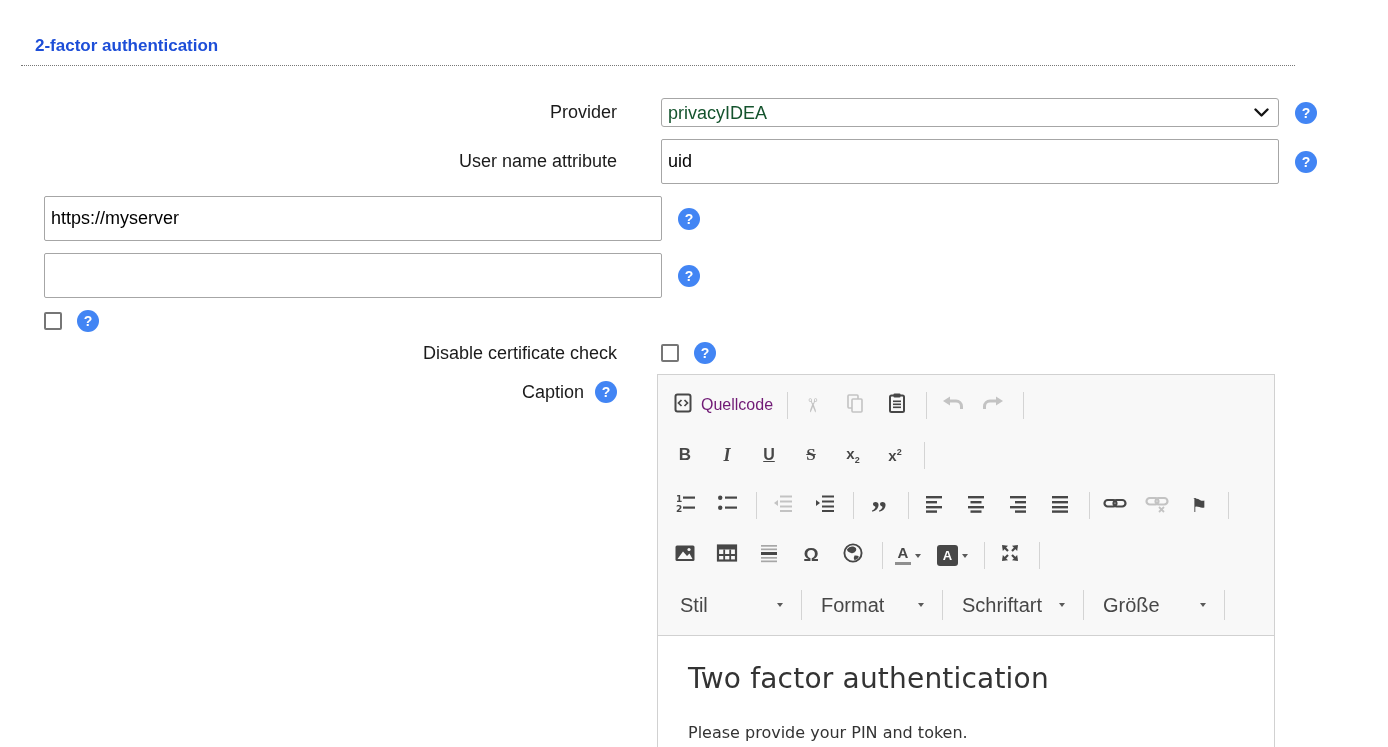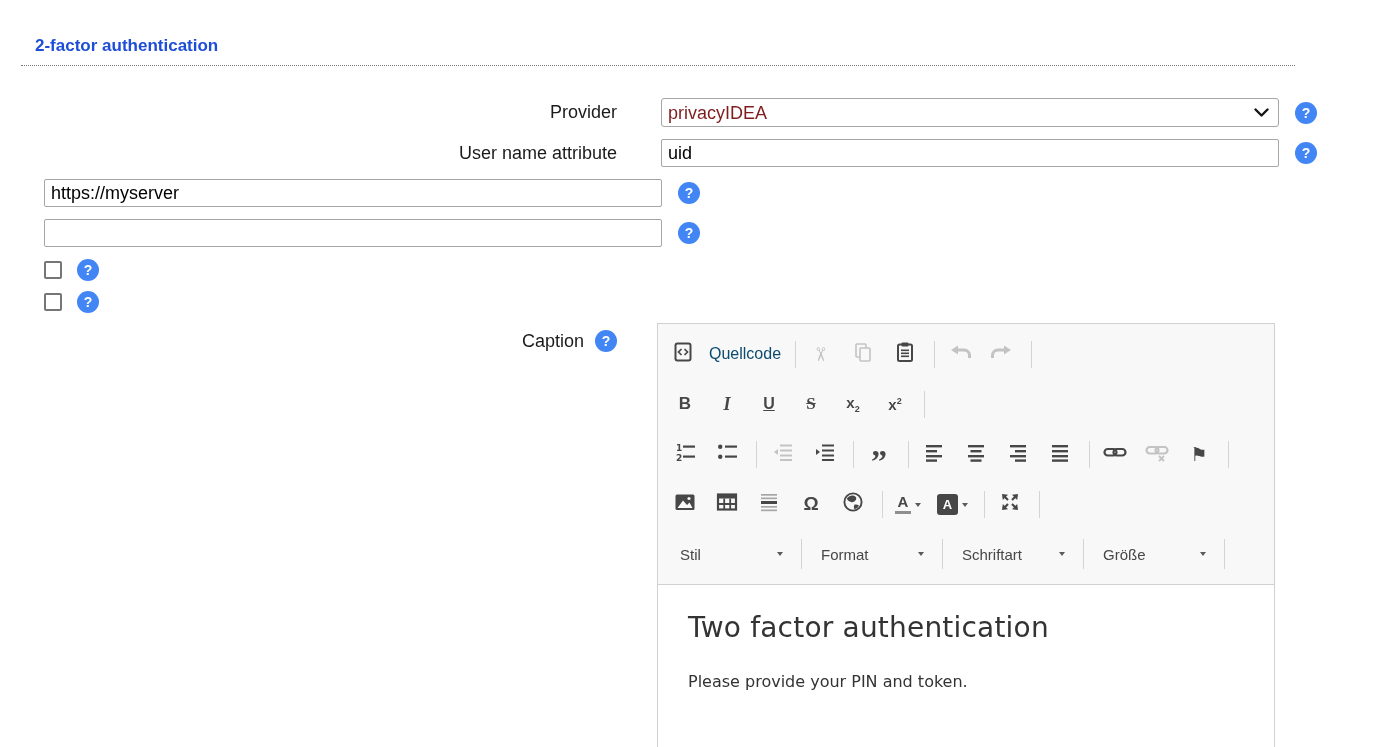--- a/index.html
+++ b/index.html
@@ -17,28 +17,28 @@
   .form-row { display:flex; align-items:center; margin-bottom:12px; }
   .form-row.cb-row { margin-bottom:10px; height:22px; }
   .form-row.caption-row { align-items:flex-start; margin-bottom:0; }
   .lbl-cell { width:617px; display:flex; justify-content:flex-end; align-items:center; font-size:18px; color:#1b1b1b; }
   .req { color:#ef9b3a; margin-left:5px; font-size:17px; }
   .ctrl-cell { margin-left:44px; display:flex; align-items:center; }
   .caption-row .ctrl-cell { margin-left:40px; }
   .caption-row .lbl-cell { padding-top:7px; }
 
   input.txt {
-    width:618px; height:28px; border:1px solid #a6a6a6; border-radius:2px;
+    width:618px; height:45px; border:1px solid #a6a6a6; border-radius:2px;
     font-family:"Liberation Sans",sans-serif; font-size:18px; color:#000; padding:0 6px; background:#fff;
   }
   .select-wrap { position:relative; width:618px; height:29px; }
   select.sel {
     -webkit-appearance:none; appearance:none;
     width:100%; height:29px; border:1px solid #a6a6a6; border-radius:3px;
-    font-family:"Liberation Sans",sans-serif; font-size:18px; color:#7f1d1d;
+    font-family:"Liberation Sans",sans-serif; font-size:18px; color:#14532d;
     padding:0 34px 0 6px; background:#fff;
   }
   .sel-chevron { position:absolute; right:10px; top:10px; pointer-events:none; line-height:0; }
 
   .help {
     width:22px; height:22px; border-radius:50%; background:#4285f4; color:#fff;
     font-size:14px; font-weight:bold; display:flex; align-items:center; justify-content:center;
     margin-left:16px; flex:none; cursor:pointer; user-select:none;
   }
   .lbl-cell .help { margin-left:11px; }
@@ -52,33 +52,33 @@
   .editor { width:618px; border:1px solid #d1d1d1; }
   .toolbar { background:#f8f8f8; border-bottom:1px solid #d1d1d1; padding:5px 12px 5px 14px; }
   .tb-row { display:flex; align-items:center; height:50px; }
   .tb-btn {
     min-width:26px; height:26px; display:flex; align-items:center; justify-content:center;
     margin-right:16px; color:#474747; cursor:pointer; flex:none;
   }
   .tb-btn.dis { color:#c3c3c3; cursor:default; }
   .tb-sep { width:1px; height:27px; background:#d4d4d4; margin:0 12px 0 0; flex:none; }
   .src-btn { display:flex; align-items:center; margin-right:14px; cursor:pointer; color:#474747; }
-  .src-btn .src-label { font-size:16px; color:#0c4a6e; margin-left:15px; }
+  .src-btn .src-label { font-size:16px; color:#701a75; margin-left:7px; }
   .glyph-b { font-weight:bold; font-size:17px; }
   .glyph-i { font-style:italic; font-weight:bold; font-family:"Liberation Serif",serif; font-size:18px; }
   .glyph-u { font-weight:bold; font-size:16px; text-decoration:underline; }
   .glyph-s { font-weight:bold; font-family:"Liberation Serif",serif; font-size:17px; text-decoration:line-through; }
   .glyph-sub, .glyph-sup { font-weight:bold; font-size:15px; }
   .glyph-sub sub, .glyph-sup sup { font-size:9px; font-weight:bold; }
   .glyph-quote { font-family:"Liberation Serif",serif; font-weight:bold; font-size:32px; line-height:10px; position:relative; top:7px; }
   .glyph-flag { font-size:19px; }
   .glyph-omega { font-size:19px; font-weight:bold; }
   .glyph-cut { font-size:19px; display:inline-block; transform:rotate(90deg); }
   .combo { display:flex; align-items:center; justify-content:space-between; width:118px; height:28px;
-           padding:0 7px 0 8px; color:#474747; font-size:15px; cursor:pointer; flex:none; }
+           padding:0 7px 0 8px; color:#474747; font-size:20px; cursor:pointer; flex:none; }
   .combo-caret { width:0; height:0; border-left:3.5px solid transparent; border-right:3.5px solid transparent;
                  border-top:4.5px solid #5a5a5a; }
   .combo-sep { width:1px; height:30px; background:#d4d4d4; margin:0 11px; flex:none; }
   .colorbtn { display:flex; align-items:flex-start; margin-right:16px; cursor:pointer; color:#474747; }
   .fg-stack { display:flex; flex-direction:column; align-items:center; }
   .fg-a { font-weight:bold; font-size:15px; line-height:15px; }
   .fg-bar { width:16px; height:3px; background:#8f8f8f; margin-top:2px; }
   .bg-a { width:21px; height:21px; background:#474747; border-radius:3px; color:#fff; font-weight:bold;
           font-size:13px; display:flex; align-items:center; justify-content:center; }
   .caret-sm { width:0; height:0; border-left:3.5px solid transparent; border-right:3.5px solid transparent;
@@ -141,20 +141,21 @@
   </div>
 
   <div class="form-row cb-row">
     <div class="ctrl-cell">
       <input class="cb" type="checkbox" style="">
       <div class="help">?</div>
     </div>
   </div>
 
   <div class="form-row cb-row">
+    <div class="lbl-cell">Disable certificate check</div>
     <div class="ctrl-cell">
       <input class="cb" type="checkbox" style="">
       <div class="help">?</div>
     </div>
   </div>
 
   <div class="form-row caption-row">
     <div class="lbl-cell">
       <span>Caption</span>
       <div class="help">?</div>

